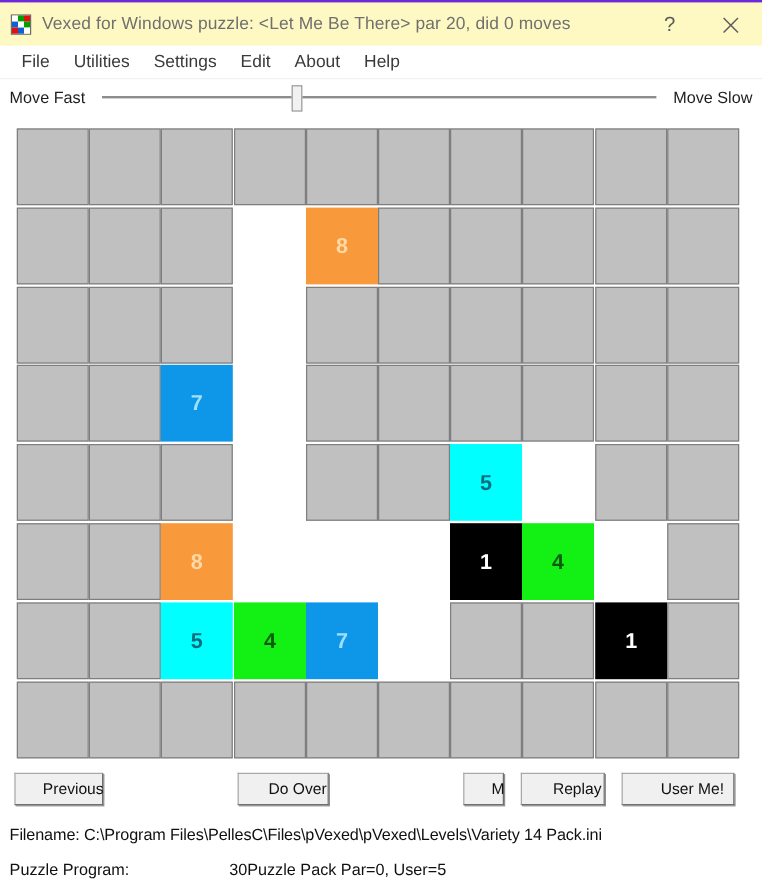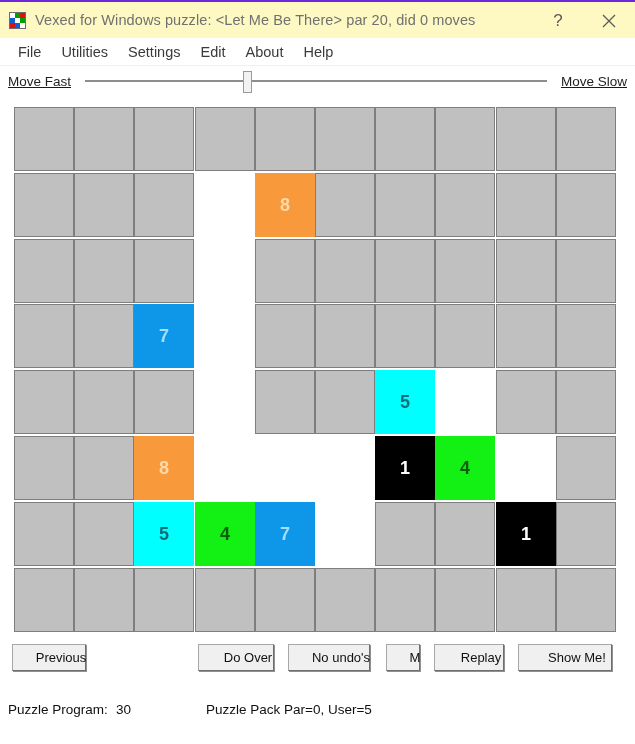--- a/index.html
+++ b/index.html
@@ -79,21 +79,20 @@
     white-space: nowrap;
   }
 
   
   #sliderrow {
     height: 30px;
     display: flex;
     align-items: center;
     padding: 0 8px;
     box-sizing: border-box;
-    text-decoration: underline;
   }
   .slider-label {
     font-size: 13.5px;
     color: #1f1f1f;
     white-space: nowrap;
     font-weight: 500;
   }
   #slider-track-wrap {
     flex: 1;
     margin: 0 14px;
@@ -195,21 +194,21 @@
     letter-spacing: -0.1px;
   }
   #puzzle-line {
     margin-top: 14px;
     font-size: 13.5px;
     color: #101010;
     display: flex;
     white-space: nowrap;
   }
   #puzzle-num-label { width: 108px; }
-  #puzzle-num-value { width: 90px; }
+  #puzzle-num-value { width: 90px; text-align: right; }
 </style>
 </head>
 <body>
 
 <div id="titlebar">
   <div id="app-icon">
     <i style="background:#ffffff"></i>
       <i style="background:#00a000"></i>
       <i style="background:#e01010"></i>
     <i style="background:#1060d0"></i>
@@ -346,25 +345,25 @@
     <div class="cell wall" style="left: 301px; top: 461px; width: 60px; height: 64px;"></div>
     <div class="cell wall" style="left: 361px; top: 461px; width: 60px; height: 64px;"></div>
     <div class="cell wall" style="left: 421px; top: 461px; width: 60px; height: 64px;"></div>
     <div class="cell wall" style="left: 482px; top: 461px; width: 60px; height: 64px;"></div>
     <div class="cell wall" style="left: 542px; top: 461px; width: 60px; height: 64px;"></div>
   </div>
 
 <div id="buttonrow">
     <div class="winbtn" style="left: 12px; width: 74px;">Previous</div>
     <div class="winbtn" style="left: 198px; width: 76px;">Do Over</div>
-    <div class="winbtn" style="left: 288px; width: 82px;">No undo's</div>
     <div class="winbtn" style="left: 386px; width: 34px;">M</div>
     <div class="winbtn" style="left: 434px; width: 70px;">Replay</div>
-    <div class="winbtn" style="left: 518px; width: 94px;">Show Me!</div>
+    <div class="winbtn" style="left: 518px; width: 94px;">User Me!</div>
   </div>
 
 <div id="statusarea">
+  <div id="filename-line">Filename: C:\Program Files\PellesC\Files\pVexed\pVexed\Levels\Variety 14 Pack.ini</div>
   <div id="puzzle-line">
     <span id="puzzle-num-label">Puzzle Program:</span>
     <span id="puzzle-num-value">30</span>
     <span id="puzzle-par">Puzzle Pack Par=0, User=5</span>
   </div>
 </div>
 
 </body></html>

